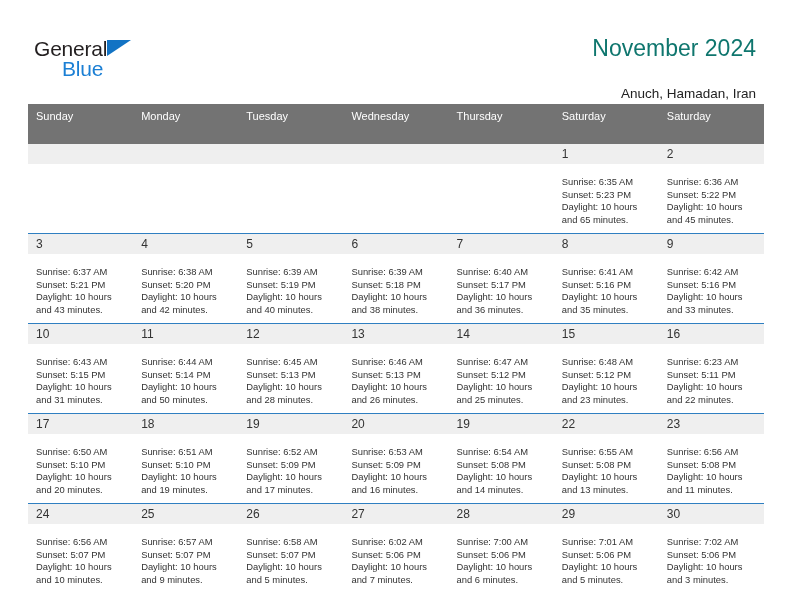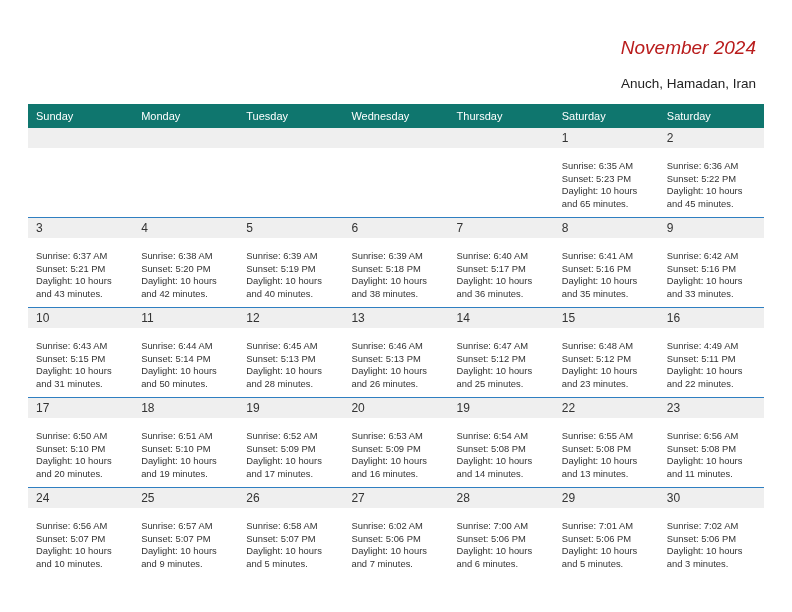--- a/index.html
+++ b/index.html
@@ -65,51 +65,50 @@
     color: #1b7fd4;
     font-family: "Liberation Sans", sans-serif;
   }
   .title-block {
     position: absolute;
     right: 36px;
     top: 32px;
     text-align: right;
   }
   .cal-title {
-    font-size: 19px;
+    font-size: 23px;
     line-height: 32px;
-    color: #b91c1c;
+    color: #0f766e;
     font-weight: normal;
     white-space: nowrap;
-    font-style: italic;
   }
   .cal-subtitle {
     font-size: 13.5px;
     line-height: 20px;
     color: #222222;
-    margin-top: 10px;
+    margin-top: 20px;
     white-space: nowrap;
   }
 
   
   .calendar {
     position: absolute;
     left: 28px;
     top: 104px;
     width: 736px;
     border-collapse: collapse;
     table-layout: fixed;
   }
   .calendar th {
-    background: #0f766e;
+    background: #737373;
     color: #ffffff;
     font-size: 11px;
     font-weight: normal;
     text-align: left;
-    padding: 5px 0 6px 8px;
+    padding: 5px 0 22px 8px;
     height: 13px;
     border: none;
   }
   .calendar td {
     vertical-align: top;
     padding: 0;
     border-top: 1px solid #2f7fc1;
     width: 105.14px;
     height: 89px;
     background: #ffffff;
@@ -139,20 +138,25 @@
     white-space: nowrap;
   }
 </style>
 </head>
 <body>
 
 <div class="page">
 
   <div class="header">
 
+    <div class="logo">
+      <span class="logo-general">General</span>
+      <span class="logo-triangle"></span>
+      <span class="logo-blue">Blue</span>
+    </div>
 
     <div class="title-block">
       <div class="cal-title">November 2024</div>
       <div class="cal-subtitle">Anuch, Hamadan, Iran</div>
     </div>
 
   </div>
 
   <table class="calendar">
     <thead>
@@ -318,21 +322,21 @@
             <div class="cellbody">
               <div>Sunrise: 6:48 AM</div>
               <div>Sunset: 5:12 PM</div>
               <div>Daylight: 10 hours</div>
               <div>and 23 minutes.</div>
             </div>
           </td>
           <td>
             <span class="daynum">16</span>
             <div class="cellbody">
-              <div>Sunrise: 4:49 AM</div>
+              <div>Sunrise: 6:23 AM</div>
               <div>Sunset: 5:11 PM</div>
               <div>Daylight: 10 hours</div>
               <div>and 22 minutes.</div>
             </div>
           </td>
         </tr>
         <tr class="week-row">
           <td>
             <span class="daynum">17</span>
             <div class="cellbody">

